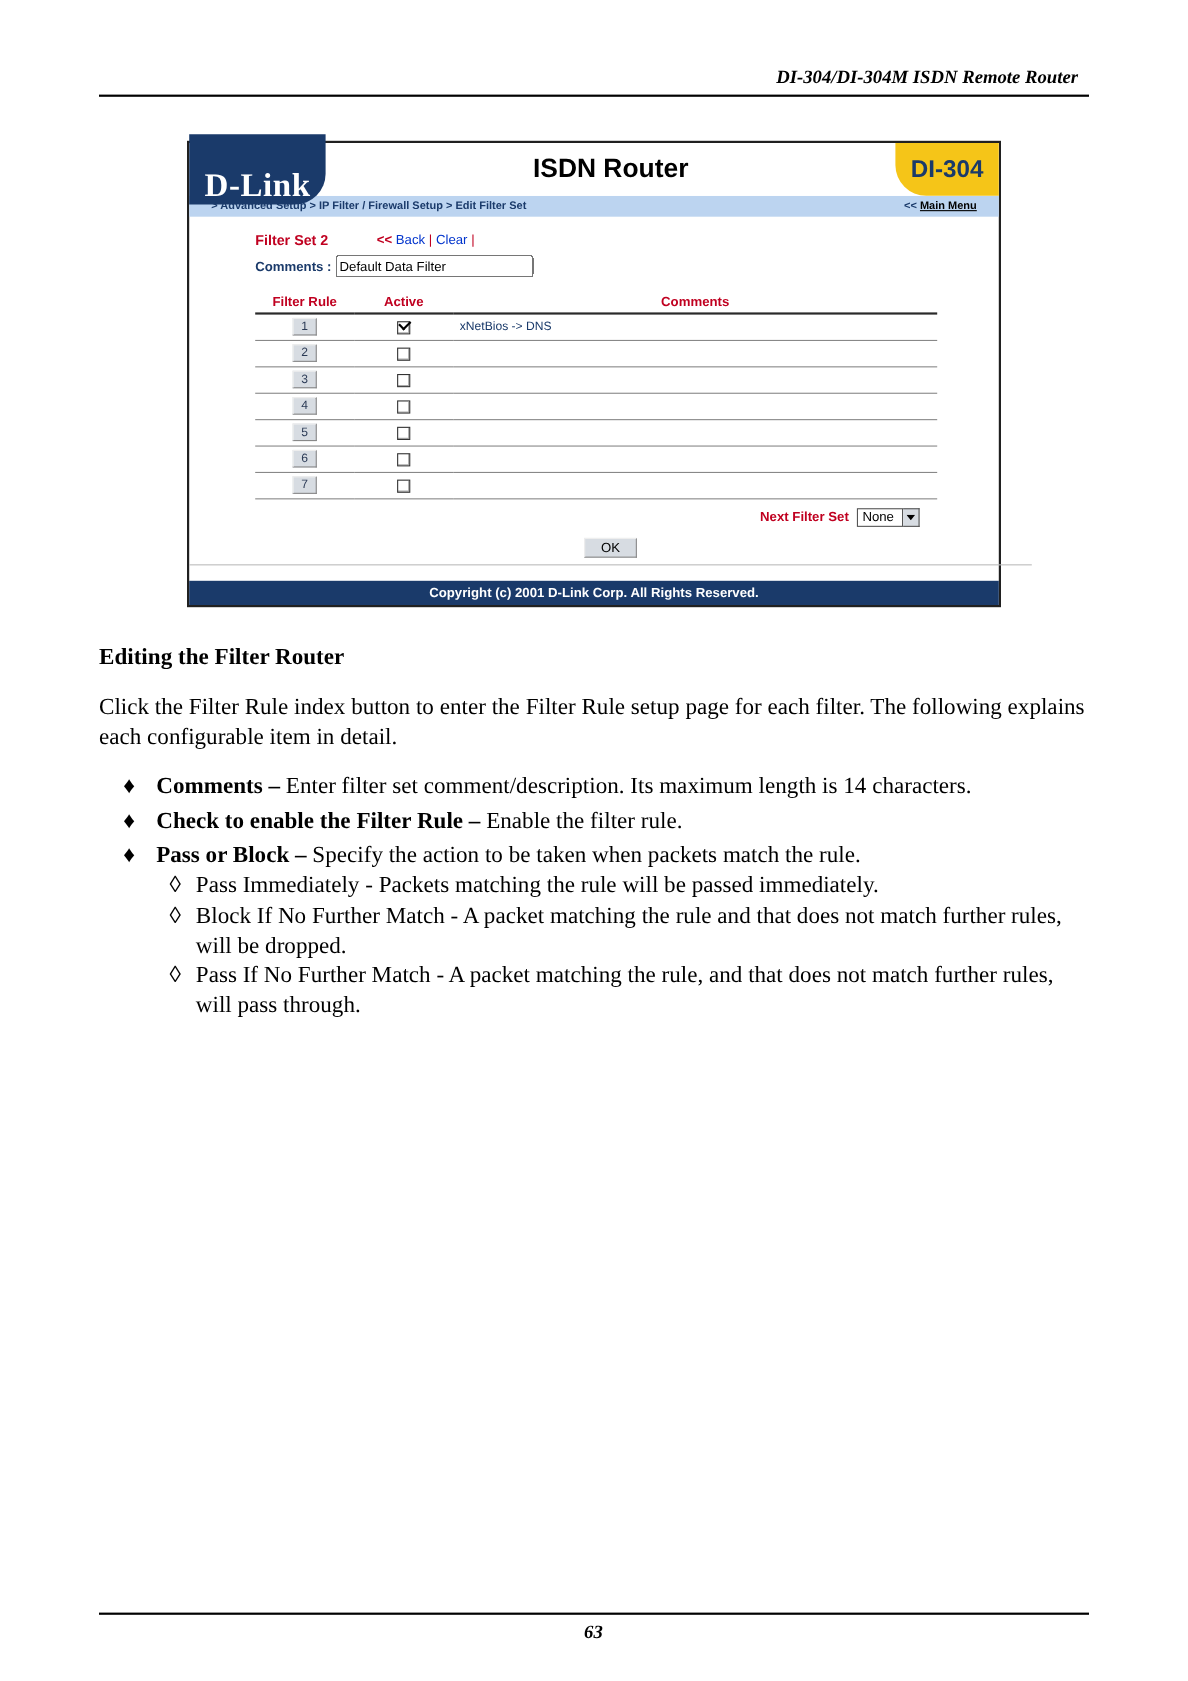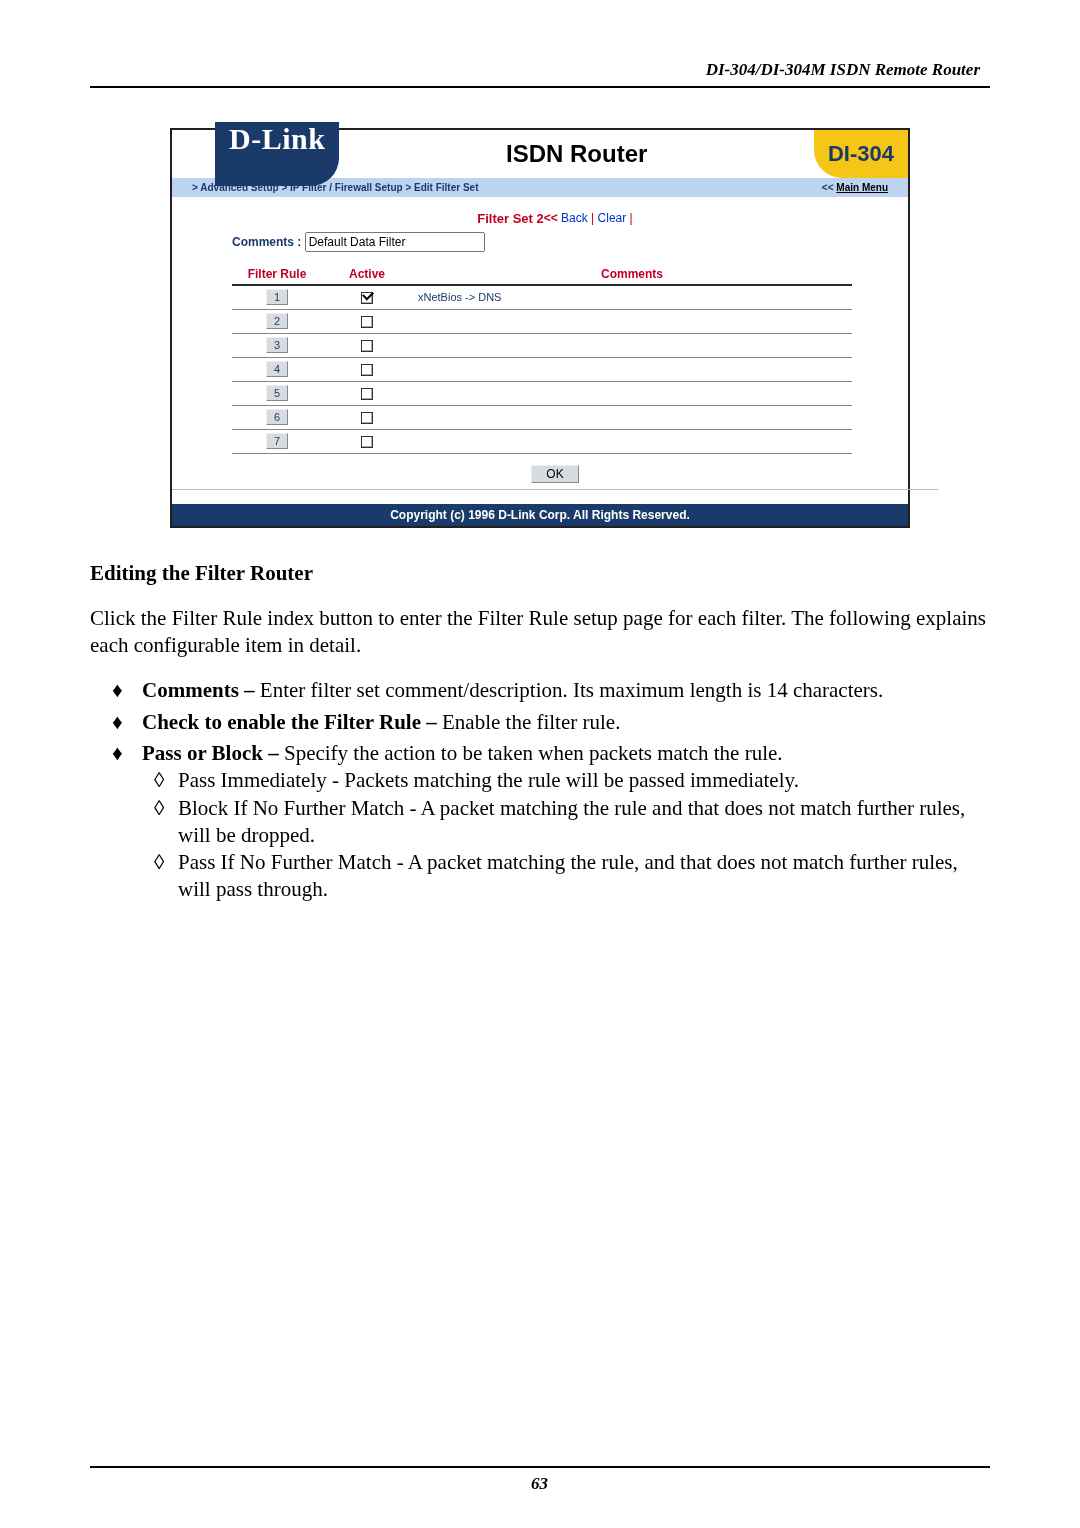--- a/index.html
+++ b/index.html
@@ -30,24 +30,23 @@
     display: flex;
     align-items: center;
     background: #fff;
     height: 48px;
     position: relative;
   }
   .ss-logo-wrap {
     background: #1a3a6a;
     height: 64px;
     display: flex;
-    align-items: flex-start;
+    align-items: flex-end;
     padding: 0 14px;
     border-bottom-right-radius: 28px;
-    margin-left: 43px;
   }
   .ss-logo {
     color: #fff;
     font-family: "Times New Roman", serif;
     font-weight: bold;
     font-size: 30px;
     letter-spacing: 0.5px;
   }
   .ss-title {
     flex: 1;
@@ -82,24 +81,25 @@
     color: #000000;
     text-decoration: underline;
   }
   .ss-body {
     padding: 14px 30px 14px 60px;
     font-family: Verdana, Arial, sans-serif;
     position: relative;
   }
   .fs-row {
     display: flex;
-    justify-content: center;
+    justify-content: flex-start;
     font-size: 13px;
     font-weight: bold;
     color: #c00020;
+    gap: 44px;
   }
   .fs-links a { color: #0033cc; font-weight: normal; }
   .fs-links { color: #c00020; font-weight: normal; font-size: 12px; }
   .fs-links .arrow { font-weight: bold; }
   .comments-row {
     font-size: 12px;
     font-weight: bold;
     color: #1a3a6a;
     margin: 6px 0 12px 0;
   }
@@ -309,28 +309,39 @@
             <td class="cmt"></td>
           </tr>
           <tr>
             <td><span class="ruleBtn">7</span></td>
             <td><span class="cb"></span></td>
             <td class="cmt"></td>
           </tr>
         </tbody>
     </table>
 
+    <div class="nfs-row">
+      <span>Next Filter Set</span>
+      <span class="nfs-select">
+        <span class="val">None</span>
+        <span class="arrowbtn">
+          <svg width="8" height="5" viewBox="0 0 8 5">
+              <polygon points="0,0 8,0 4,5" fill="#000"></polygon>
+            </svg>
+        </span>
+      </span>
+    </div>
 
     <div class="ok-row">
       <span class="okBtn">OK</span>
     </div>
     <div class="ss-hr"></div>
   </div>
 
-  <div class="ss-footer">Copyright (c) 1996 D-Link Corp. All Rights Reserved.</div>
+  <div class="ss-footer">Copyright (c) 2001 D-Link Corp. All Rights Reserved.</div>
 </div>
 
 <div class="doc">
   <h3>Editing the Filter Router</h3>
   <p>Click the Filter Rule index button to enter the Filter Rule setup page for each filter. The following explains each configurable item in detail.</p>
   <ul class="bullets" id="bullets">
       <li><span class="b">Comments –</span><span> Enter filter set comment/description. Its maximum length is 14 characters.</span></li>
       <li><span class="b">Check to enable the Filter Rule –</span><span> Enable the filter rule.</span></li>
       <li><span class="b">Pass or Block –</span><span> Specify the action to be taken when packets match the rule.</span><ul class="sub">
           <li> Pass Immediately - Packets matching the rule will be passed immediately.</li>

